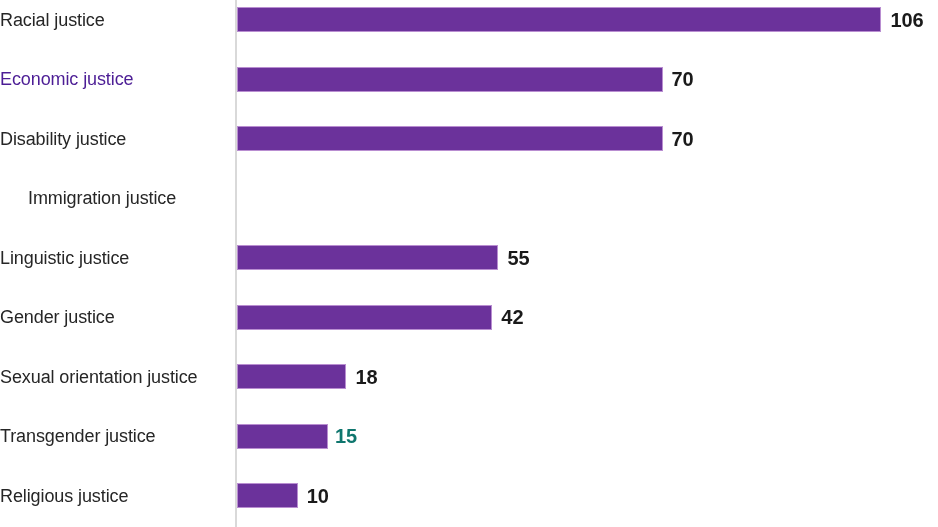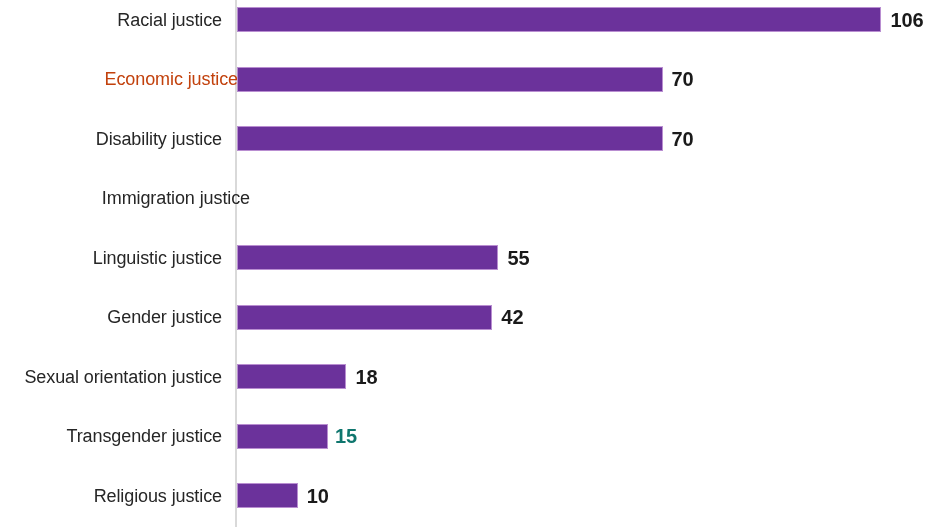--- a/index.html
+++ b/index.html
@@ -37,21 +37,21 @@
     width: 938px;
     height: 25px;
   }
 
   .category-label {
     position: absolute;
     left: 0px;
     width: 222px;
     top: 50%;
     transform: translateY(-50%);
-    text-align: right;
+    text-align: left;
     font-size: 18px;
     line-height: 20px;
     color: #262626;
     white-space: nowrap;
     letter-spacing: -0.1px;
   }
 
   .bar-track {
     position: absolute;
     left: 237px;
@@ -87,21 +87,21 @@
 
   <div class="bar-row" style="top:7px;">
     <div class="category-label" style="color: rgb(38, 38, 38);">Racial justice</div>
     <div class="bar-track">
       <div class="bar-rect" style="width: 644.48px; background: rgb(107, 50, 155); border-color: rgb(185, 142, 209);"></div>
       <div class="bar-value" style="left: 653.48px; color: rgb(26, 26, 26);">106</div>
     </div>
   </div>
 
   <div class="bar-row" style="top:66.5px;">
-    <div class="category-label" style="color: #c2410c; margin-left: 16px;">Economic justice</div>
+    <div class="category-label" style="color: #4c1d95;">Economic justice</div>
     <div class="bar-track">
       <div class="bar-rect" style="width: 425.6px; background: rgb(107, 50, 155); border-color: rgb(185, 142, 209);"></div>
       <div class="bar-value" style="left: 434.6px; color: rgb(26, 26, 26);">70</div>
     </div>
   </div>
 
   <div class="bar-row" style="top:126px;">
     <div class="category-label" style="color: rgb(38, 38, 38);">Disability justice</div>
     <div class="bar-track">
       <div class="bar-rect" style="width: 425.6px; background: rgb(107, 50, 155); border-color: rgb(185, 142, 209);"></div>

